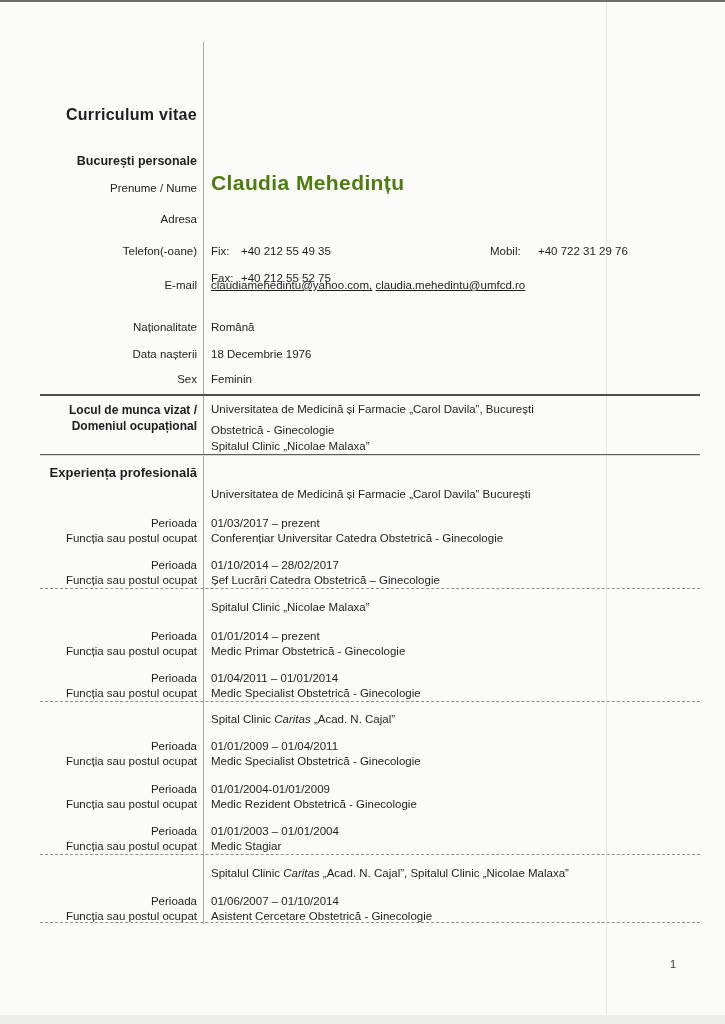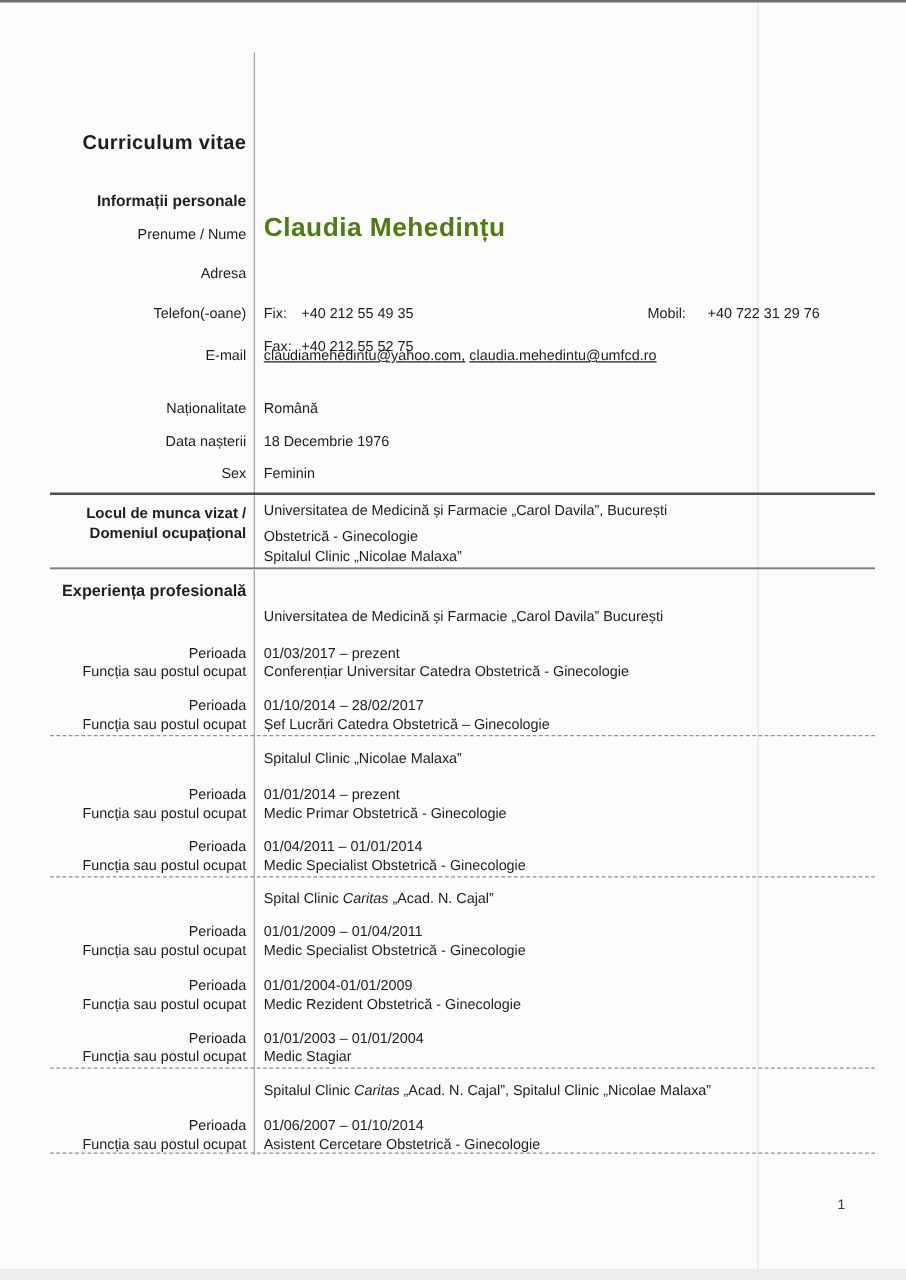--- a/index.html
+++ b/index.html
@@ -25,36 +25,36 @@
   .lbl{position:absolute;left:0;width:197px;text-align:right;font-size:11.5px;white-space:nowrap;}
   .val{position:absolute;left:211px;width:490px;font-size:11.5px;white-space:nowrap;}
   .bold{font-weight:bold;}
   .doc-title{position:absolute;left:0;width:197px;text-align:right;font-size:16px;font-weight:bold;letter-spacing:.3px;white-space:nowrap;}
   .sec-hdr{position:absolute;left:0;width:197px;text-align:right;font-size:12.5px;font-weight:bold;white-space:nowrap;}
   .person-name{font-size:21px;font-weight:bold;letter-spacing:.4px;color:#4d7c0f;}
   .email{text-decoration:underline;}
   .pk{display:inline-block;width:30px;}
   .pk2{display:inline-block;width:48px;}
   .phone-line+.phone-line{margin-top:15px;}
-  .mobil{position:absolute;left:490px;font-size:11.5px;white-space:nowrap;margin-left:28px;}
+  .mobil{position:absolute;left:490px;font-size:11.5px;white-space:nowrap;}
   .pagenum{position:absolute;left:670px;top:956px;font-size:11px;color:#3a3a3a;}
   i{font-style:italic;}
 </style>
 </head>
 <body>
 
 <div class="page">
 
   <div class="vline"></div>
   <div class="scanline"></div>
   <div class="bottom-strip"></div>
 
   <div class="doc-title" style="top:104px">Curriculum vitae</div>
 
-  <div class="sec-hdr" style="top:152px">Informații personale</div>
+  <div class="sec-hdr" style="top:152px">București personale</div>
 
   <div class="lbl" style="top:180px">Prenume / Nume</div>
   <div class="val person-name" style="top:169px">Claudia Mehedințu</div>
 
   <div class="lbl" style="top:211px">Adresa</div>
 
   <div class="lbl" style="top:243px">Telefon(-oane)</div>
   <div class="val" style="top:243px">
     <div class="phone-line"><span class="pk">Fix:</span><span>+40 212 55 49 35</span></div>
     <div class="phone-line"><span class="pk">Fax:</span><span>+40 212 55 52 75</span></div>

